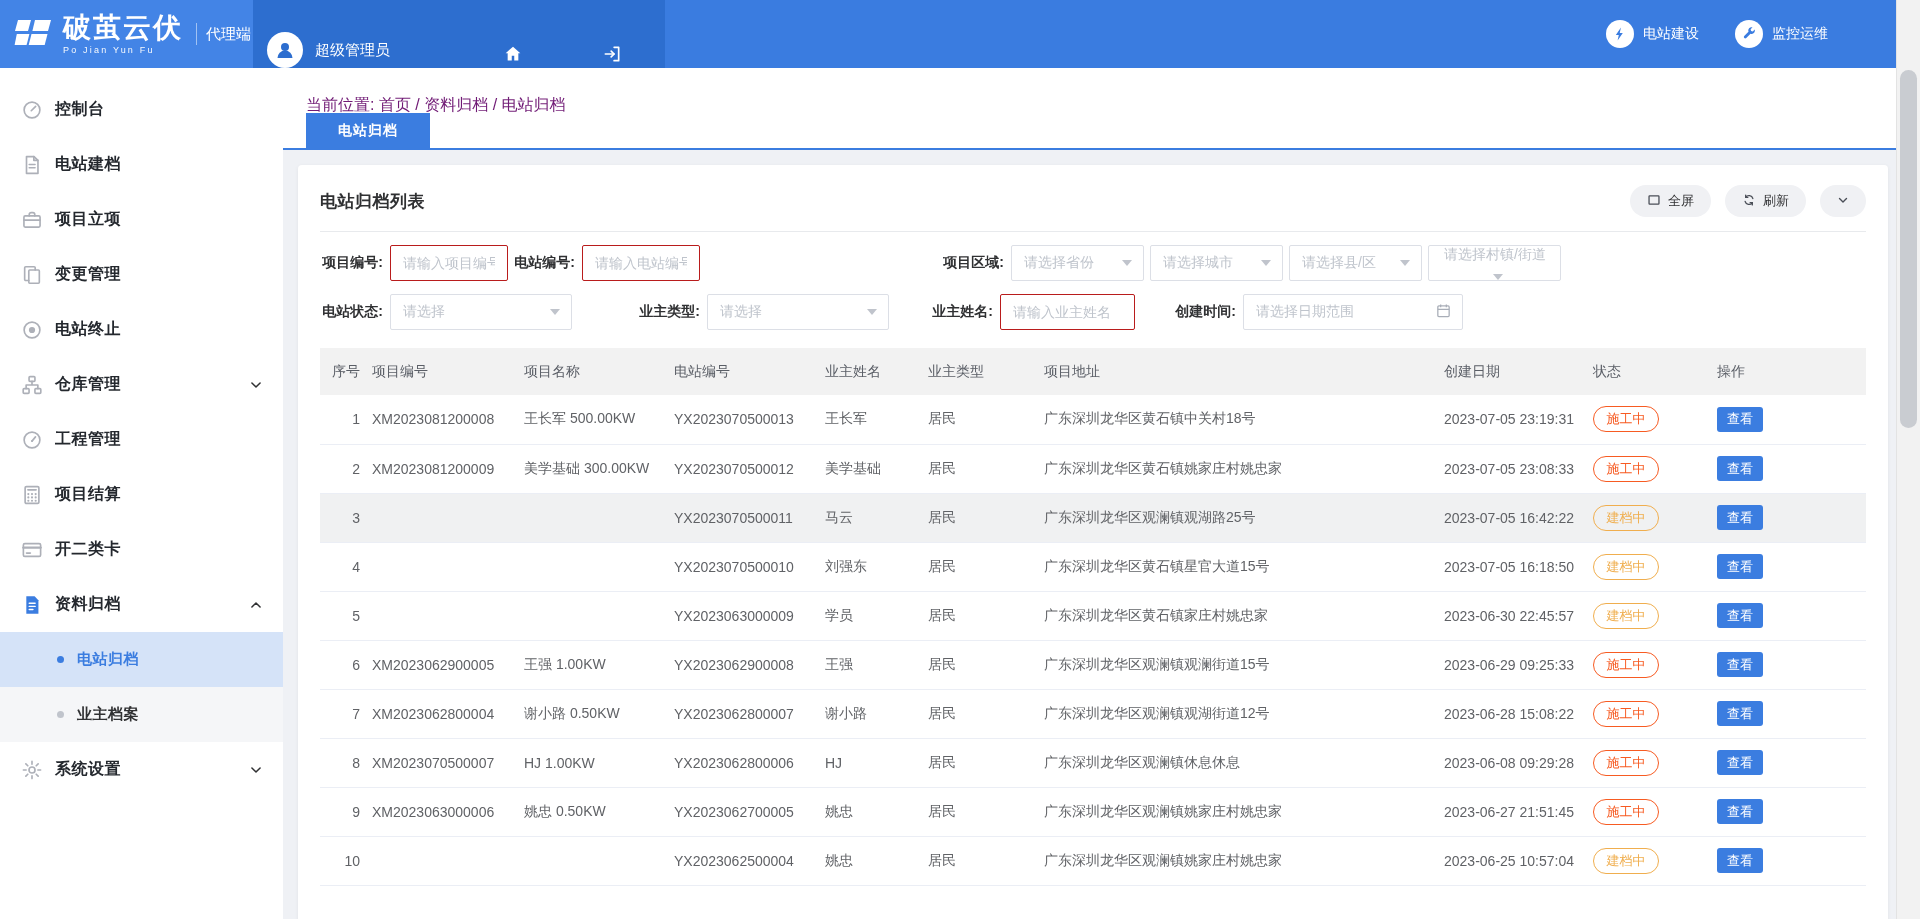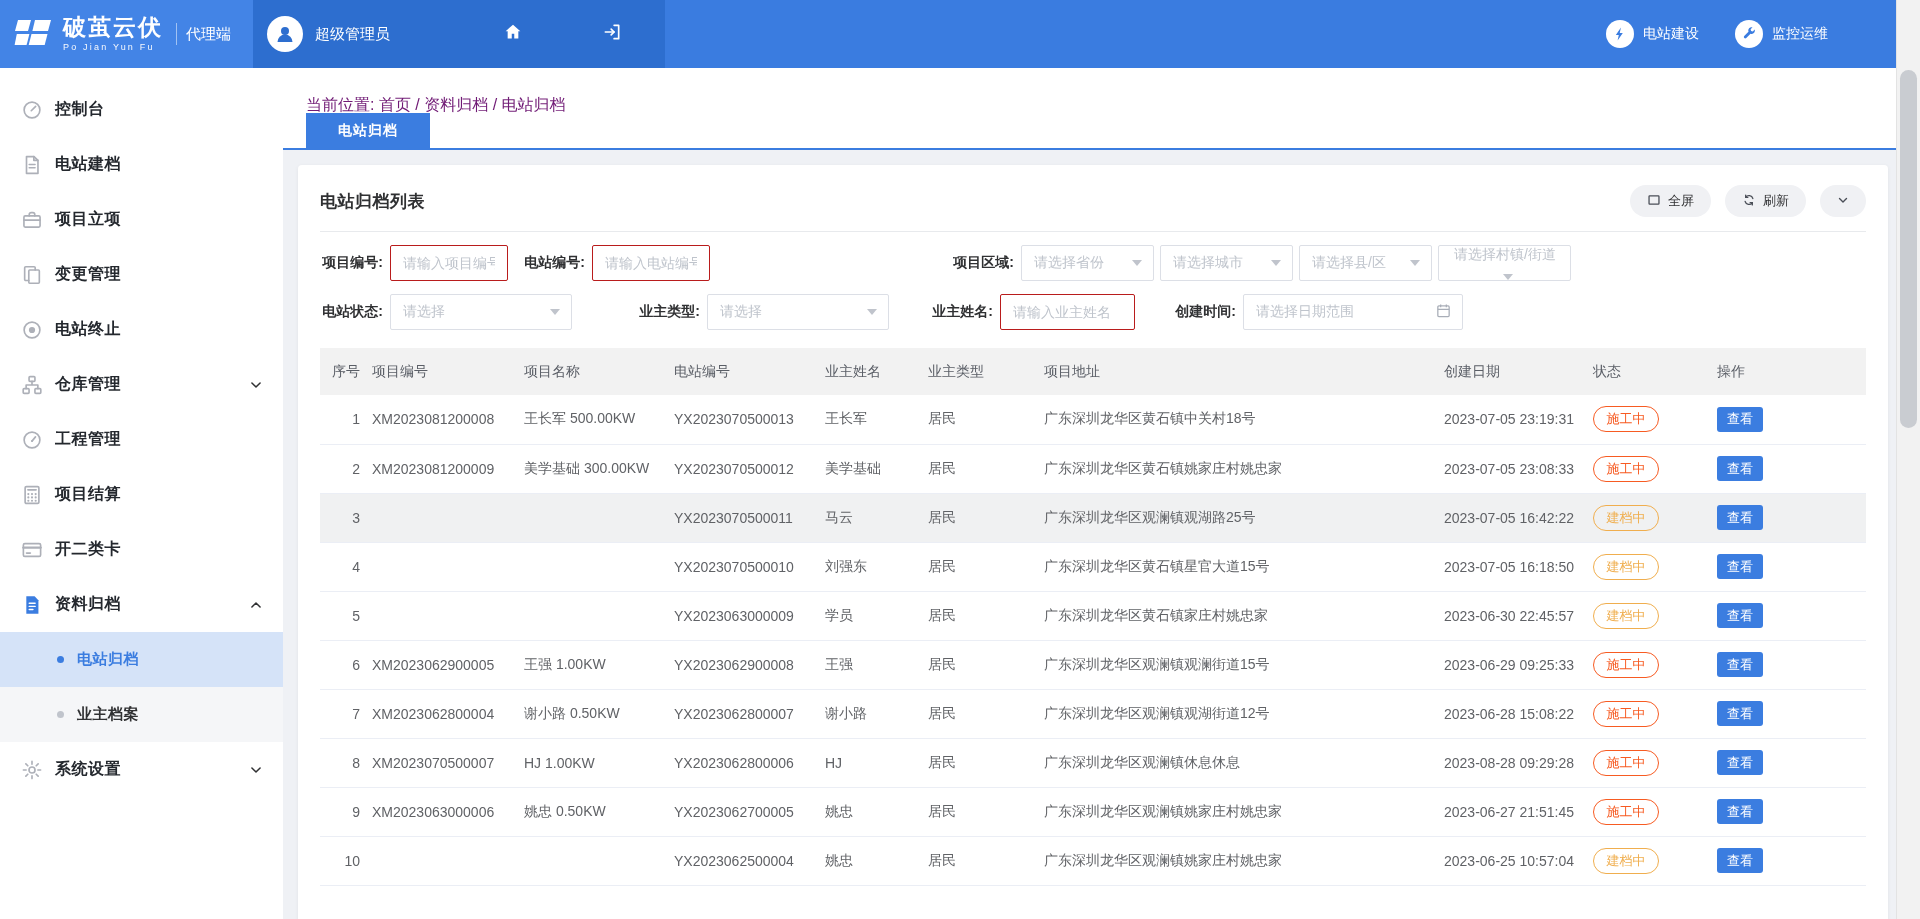--- a/index.html
+++ b/index.html
@@ -12,25 +12,25 @@
     --reset:#A4B6CC;
   }
   *{box-sizing:border-box;margin:0;padding:0;}
   html,body{width:1920px;height:919px;overflow:hidden;background:#EFF1F5;
     font-family:"Liberation Sans","DejaVu Sans",sans-serif;color:#303133;}
   
   .header{position:absolute;top:0;left:0;width:1920px;height:68px;display:flex;z-index:5;}
   .logo-sec{width:253px;background:var(--logo-bg);display:flex;align-items:center;padding-left:14px;flex:none;}
   .logo-mark{width:40px;height:40px;flex:none;}
   .logo-text{margin-left:9px;color:#fff;line-height:1;}
-  .logo-title{font-size:23px;font-weight:bold;letter-spacing:2px;text-align:center;}
+  .logo-title{font-size:28px;font-weight:bold;letter-spacing:2px;text-align:center;}
   .logo-sub{font-size:9px;letter-spacing:2.2px;margin-top:4px;opacity:.95;}
   .logo-div{width:1px;height:22px;background:rgba(255,255,255,.5);margin:0 9px 0 13px;flex:none;}
   .agent-label{color:#fff;font-size:15px;white-space:nowrap;}
-  .dark-sec{width:412px;background:var(--header-dark);display:flex;align-items:center;flex:none;}
+  .dark-sec{width:412px;background:var(--header-dark);display:flex;align-items:flex-end;flex:none;}
   .user-seg{display:flex;align-items:center;padding-left:14px;width:210px;}
   .avatar{width:36px;height:36px;border-radius:50%;background:#fff;display:flex;align-items:center;justify-content:center;color:var(--header-dark);flex:none;}
   .avatar svg{width:24px;height:24px;}
   .user-name{color:#fff;font-size:15px;margin-left:12px;white-space:nowrap;}
   .seg-div{width:1px;background:rgba(0,0,0,.14);flex:none;}
   .head-seg{width:98px;display:flex;align-items:center;justify-content:center;color:#fff;cursor:pointer;}
   .head-seg svg{width:20px;height:20px;}
   .head-right{flex:1;background:var(--header);display:flex;align-items:center;justify-content:flex-end;gap:36px;padding-right:92px;}
   .hr-item{display:flex;align-items:center;gap:9px;color:#fff;font-size:14px;cursor:pointer;}
   .hr-circle{width:28px;height:28px;border-radius:50%;background:#fff;color:var(--header);display:flex;align-items:center;justify-content:center;flex:none;}
@@ -69,21 +69,21 @@
   .fg{display:flex;align-items:center;}
   .fg>label{width:63px;text-align:right;margin-right:7px;font-size:14px;font-weight:600;color:#303133;white-space:nowrap;flex:none;}
   .tin{height:36px;border:1px solid #b91c1c;border-radius:2px;padding:0 12px;font-size:14px;color:#606266;outline:none;font-family:inherit;}
   .tin::placeholder{color:#BFC4CC;}
   .sel{height:36px;border:1px solid #DCDFE6;border-radius:2px;background:#fff;display:flex;align-items:center;justify-content:space-between;padding:0 11px 0 12px;font-size:14px;color:#BFC4CC;cursor:pointer;}
   .sel .arr{width:0;height:0;border-left:5px solid transparent;border-right:5px solid transparent;border-top:6px solid #C0C4CC;margin-left:6px;flex:none;}
   .date-in{width:220px;height:36px;border:1px solid #DCDFE6;border-radius:2px;display:flex;align-items:center;justify-content:space-between;padding:0 10px 0 12px;font-size:14px;color:#BFC4CC;cursor:pointer;}
   .date-in svg{width:17px;height:17px;color:#A9AEB8;}
   .w118{width:118px;} .w133{width:133px;margin-right:6px;} .w133:last-child{margin-right:0;flex-direction:column;}
   .w182{width:182px;} .w135{width:135px;}
-  .ml8{margin-left:14px;} .ml241{margin-left:241px;} .ml65{margin-left:65px;} .ml41{margin-left:41px;} .ml38{margin-left:38px;}
+  .ml8{margin-left:4px;} .ml241{margin-left:241px;} .ml65{margin-left:65px;} .ml41{margin-left:41px;} .ml38{margin-left:38px;}
   .btn-row{display:flex;gap:14px;margin-top:26px;margin-left:13px;}
   .btn{height:35px;width:90px;border:none;border-radius:3px;color:#fff;font-size:14px;display:flex;align-items:center;justify-content:center;gap:7px;cursor:pointer;font-family:inherit;}
   .btn svg{width:15px;height:15px;}
   .btn-search{background:var(--accent);}
   .btn-reset{background:var(--reset);}
   
   .tbl{width:100%;border-collapse:collapse;table-layout:fixed;margin-top:18px;}
   .tbl th{height:47px;background:#F2F2F2;font-size:14px;font-weight:400;color:#5A5E66;text-align:left;}
   .tbl td{height:49px;border-bottom:1px solid #EBEEF5;font-size:14px;color:#606266;text-align:left;white-space:nowrap;overflow:hidden;}
   .tbl .c-no{text-align:right;padding-right:12px;}
@@ -516,21 +516,21 @@
     <td><button class="view-btn">查看</button></td>
   </tr>
             <tr class="">
     <td class="c-no">8</td>
     <td>XM2023070500007</td>
     <td>HJ 1.00KW</td>
     <td>YX2023062800006</td>
     <td>HJ</td>
     <td>居民</td>
     <td>广东深圳龙华区观澜镇休息休息</td>
-    <td>2023-08-28 09:29:28</td>
+    <td>2023-06-08 09:29:28</td>
     <td><span class="pill-st construction">施工中</span></td>
     <td><button class="view-btn">查看</button></td>
   </tr>
             <tr class="">
     <td class="c-no">9</td>
     <td>XM2023063000006</td>
     <td>姚忠 0.50KW</td>
     <td>YX2023062700005</td>
     <td>姚忠</td>
     <td>居民</td>

